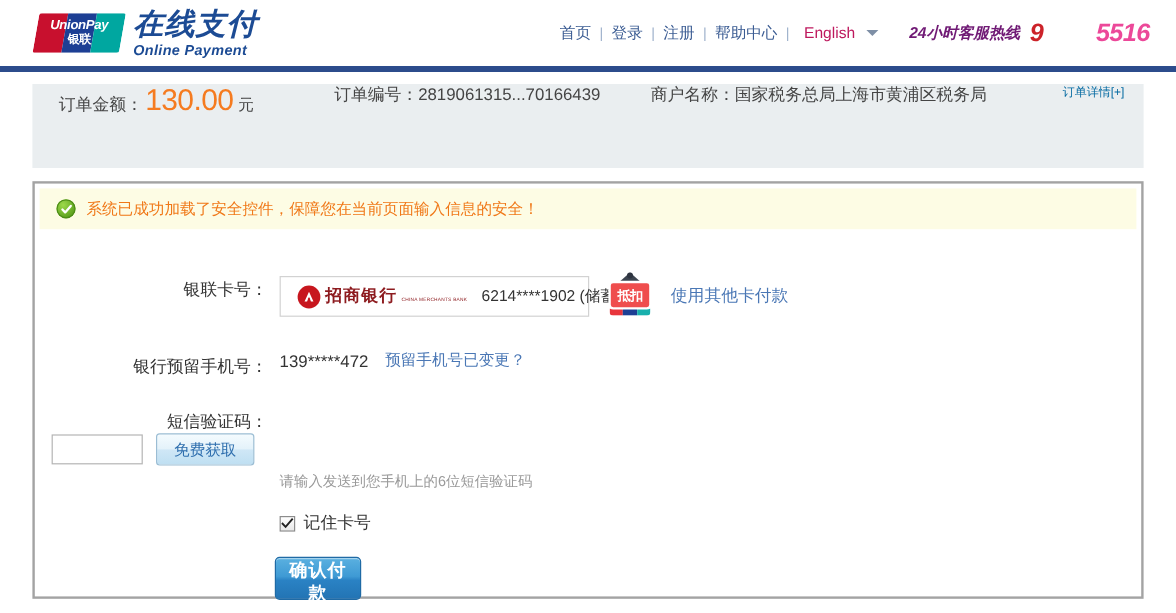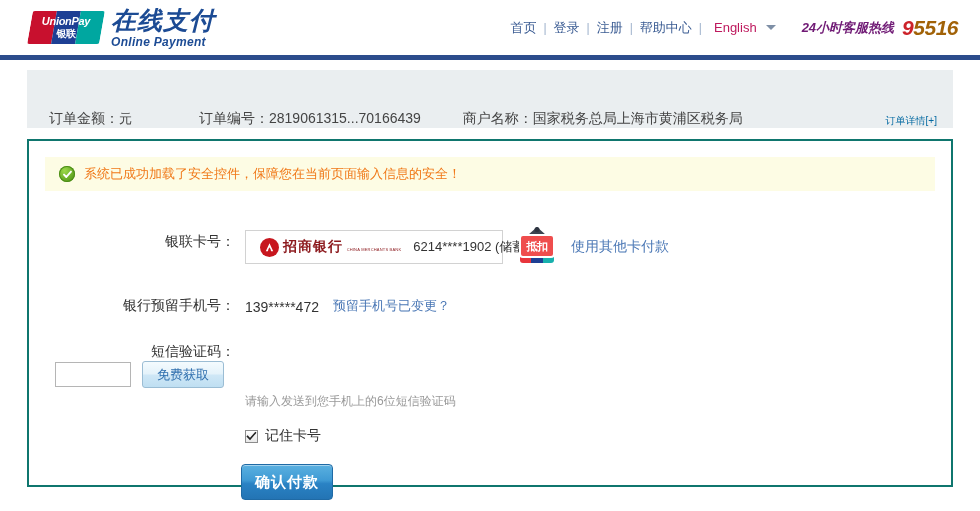--- a/index.html
+++ b/index.html
@@ -130,35 +130,35 @@
     color: #701a75;
   }
   .hotline-num {
     margin-left: 8px;
     font-size: 21px;
     font-weight: bold;
     font-style: italic;
     letter-spacing: -0.5px;
   }
   .hotline-num .red { color: #cc2229; }
-  .hotline-num .blue { color: #a16207; }
+  .hotline-num .blue { color: #ec4899; margin-left: 44px; }
 
   
   .blue-rule {
     height: 5px;
     background: #2c4c8c;
   }
 
   
   .order-bar {
     margin: 10px 27px 0 27px;
-    height: 58px;
+    height: 70px;
     background: #eaeef0;
     display: flex;
-    align-items: flex-end;
+    align-items: flex-start;
     position: relative;
     font-size: 14px;
     color: #444444;
   }
   .order-amount {
     margin-left: 22px;
     display: flex;
     align-items: baseline;
     white-space: nowrap;
   }
@@ -182,25 +182,25 @@
     position: absolute;
     right: 16px;
     color: #0369a1;
     text-decoration: none;
     font-size: 10px;
   }
 
   
   .panel {
     margin: 11px 27px 0 27px;
-    border: 2px solid #0f766e;
+    border: 2px solid #a3a3a3;
     background: #ffffff;
     height: 348px;
     box-sizing: border-box;
-    padding: 15px;
+    padding: 3px;
   }
   .panel-inner {
     border: 1px solid #ffffff;
     height: 100%;
     box-sizing: border-box;
   }
 
   
   .notice {
     background: #fdfce4;
@@ -370,21 +370,21 @@
 
   .link-other-card {
     margin-left: 16px;
     color: #4a77b5;
     text-decoration: none;
     font-size: 14px;
     white-space: nowrap;
   }
 
   
-  .row-phone { margin-top: 24px; align-items: flex-end; }
+  .row-phone { margin-top: 24px; }
   .phone-value {
     font-size: 14px;
     color: #333333;
     padding-top: 1px;
   }
   .link-phone-changed {
     margin-left: 14px;
     color: #4a77b5;
     text-decoration: none;
     font-size: 13px;
@@ -448,21 +448,21 @@
     font-size: 14px;
     color: #333333;
   }
 
   
   .row-submit {
     margin-top: 19px;
     padding-left: 196px;
   }
   .btn-pay {
-    width: 92px;
+    width: 72px;
     height: 36px;
     border: 1px solid #1f6aa5;
     border-radius: 4px;
     background: linear-gradient(to bottom, #5ab0e0 0%, #3f9ad4 45%, #2a82c4 55%, #2374b4 100%);
     color: #ffffff;
     font-size: 15px;
     font-weight: bold;
     font-family: "Liberation Sans", sans-serif;
     cursor: pointer;
     letter-spacing: 1px;
@@ -508,20 +508,21 @@
       <span class="red">9</span><span class="blue">5516</span>
     </span>
   </div>
 </div>
 
 <div class="blue-rule"></div>
 
 <div class="order-bar">
   <div class="order-amount">
     <span>订单金额：</span>
+    <span class="amt">130.00</span>
     <span class="yuan">元</span>
   </div>
   <div class="order-no">
     <span>订单编号：</span><span>2819061315...70166439</span>
   </div>
   <div class="order-merchant">
     <span>商户名称：</span><span>国家税务总局上海市黄浦区税务局</span>
   </div>
   <a href="#" class="order-detail-link">订单详情[+]</a>
 </div>

